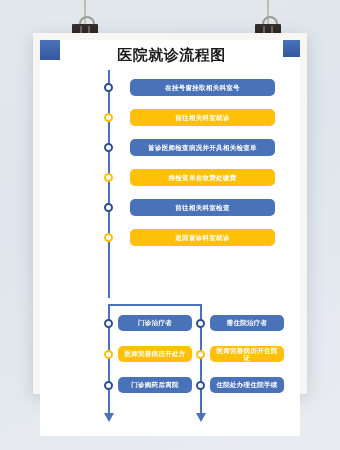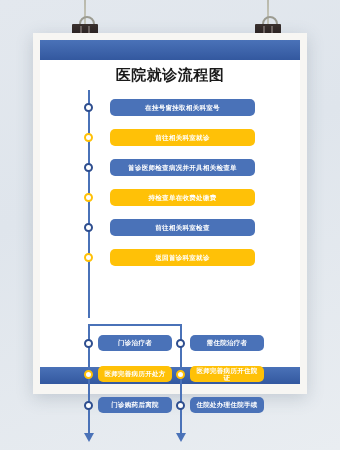--- a/index.html
+++ b/index.html
@@ -25,22 +25,22 @@
   .clip-body:before{left:8px;}
   .clip-body:after{left:16px;}
 
   
   .poster{
     position:absolute;left:33px;top:33px;width:274px;height:361px;
     background:#f7f6f3;
     box-shadow:0 4px 16px rgba(70,85,105,.22);
   }
   .poster-inner{
-    position:absolute;left:7px;top:7px;width:260px;height:344px;
-    background:#ffffff;display:flex;flex-direction:column;
+    position:absolute;left:7px;top:7px;width:260px;height:396px;
+    background:#ffffff;display:flex;
   }
   .bar-top{height:20px;flex:0 0 20px;
     background:linear-gradient(to bottom,#4a72b8,#33589f);}
   .bar-bottom{height:17px;flex:0 0 17px;
     background:linear-gradient(to bottom,#4a72b8,#33589f);}
   .sheet{flex:1 1 auto;position:relative;background:#fff;}
 
   .page-title{
     position:absolute;left:0;top:6px;width:100%;text-align:center;
     font-size:15px;font-weight:bold;color:#1a1a1a;letter-spacing:.5px;

